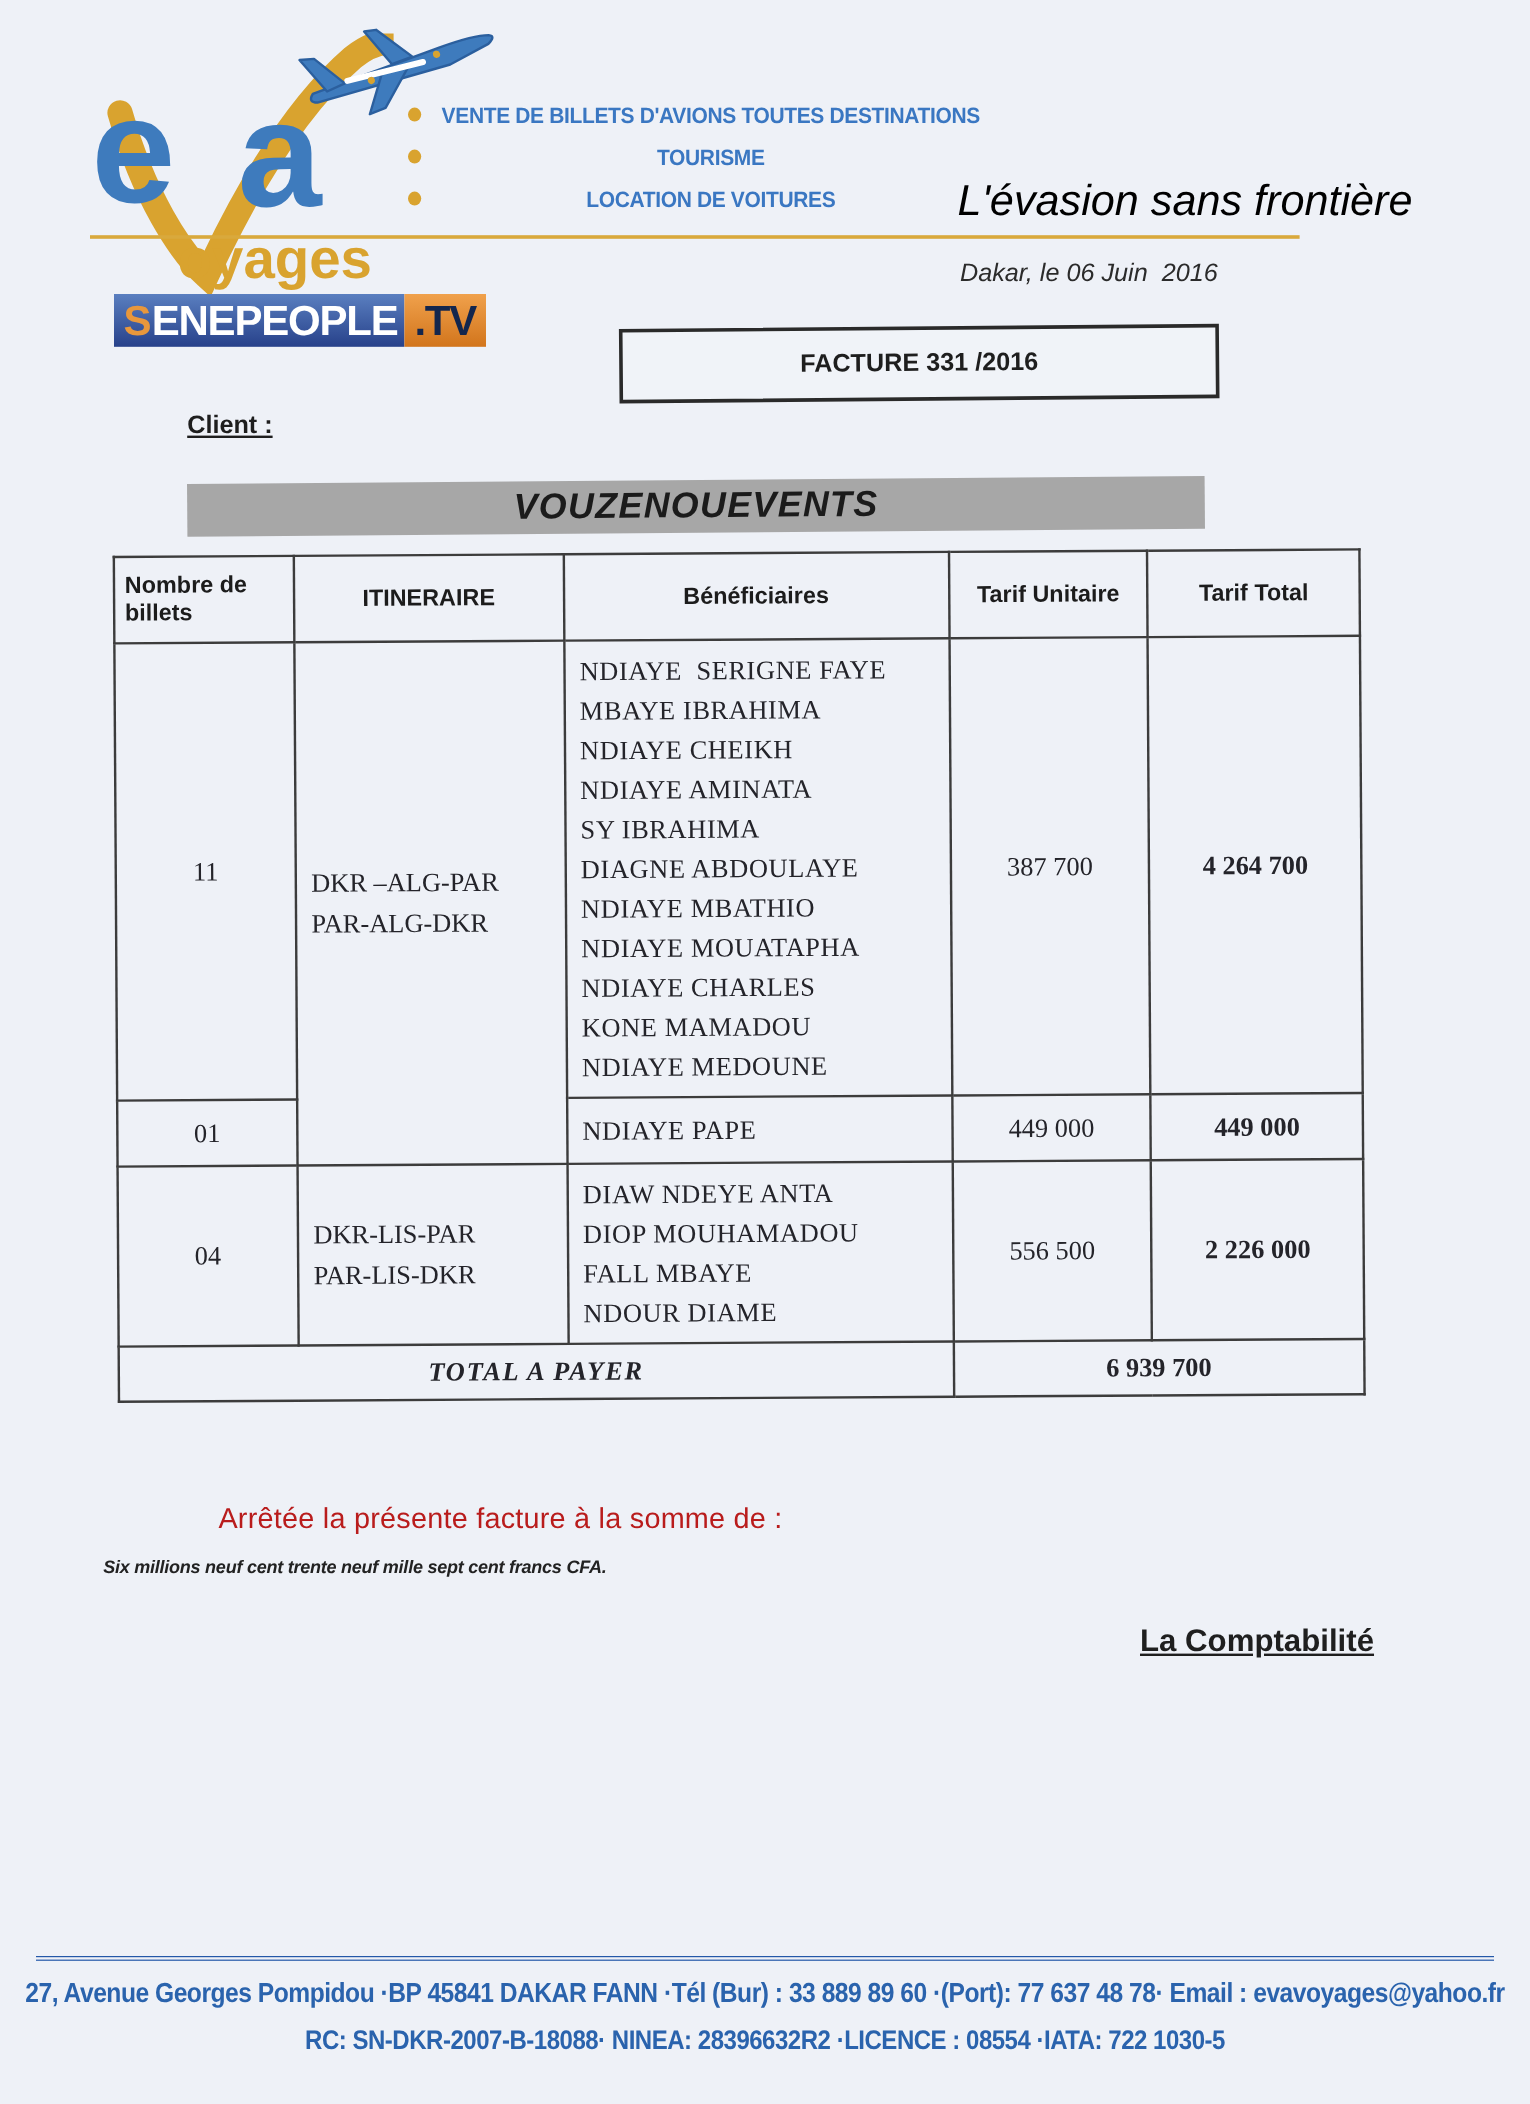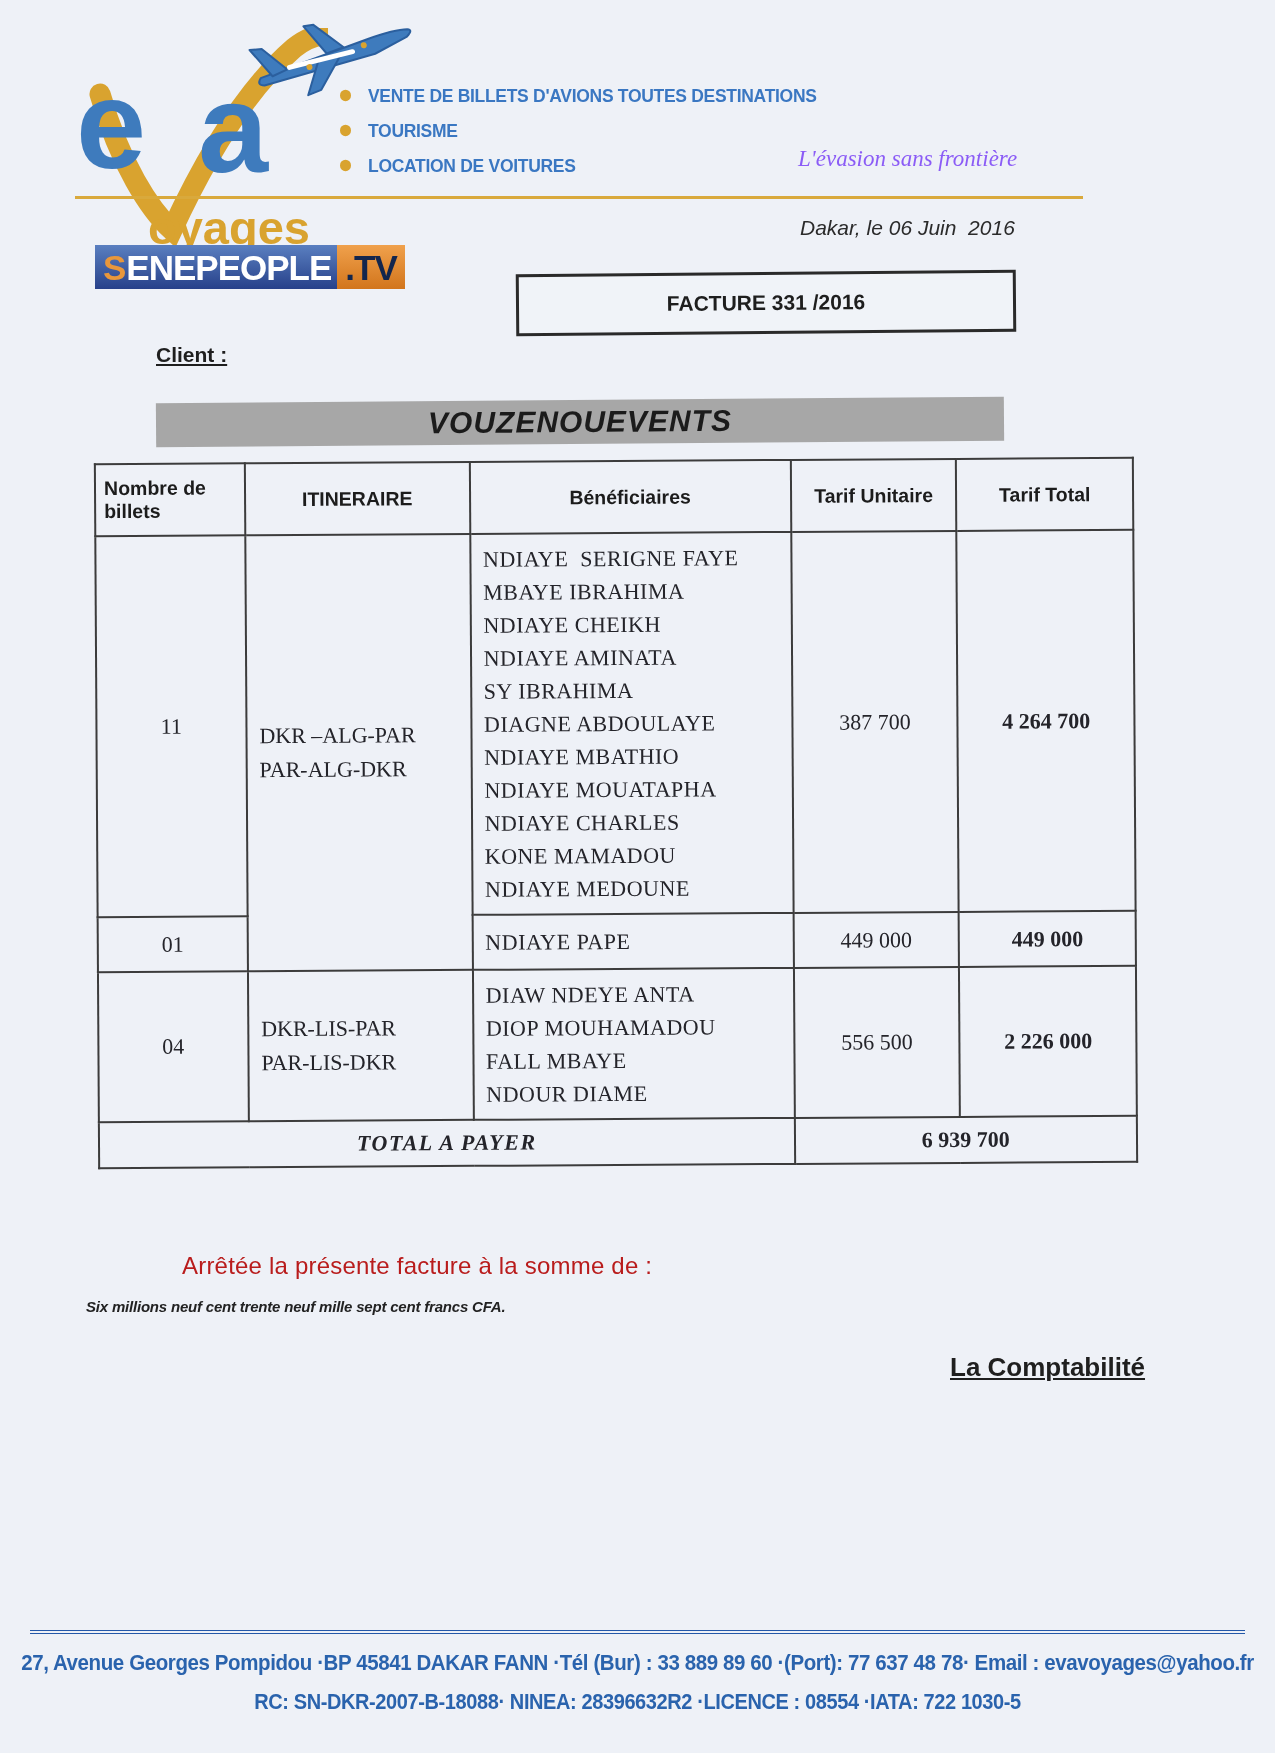--- a/index.html
+++ b/index.html
@@ -38,24 +38,24 @@
     white-space: nowrap;
   }
   .services-list > div::before {
     content: "";
     position: absolute; left: 0; top: 4px;
     width: 11px; height: 11px; border-radius: 50%;
     background: #d9a32f;
   }
 
   .tagline {
-    font-family: Liberation Serif, serif;
+    font-family: Liberation Sans, sans-serif;
     font-style: italic;
-    font-size: 23px;
-    color: #8b5cf6;
+    font-size: 36px;
+    color: #000000;
     white-space: nowrap;
   }
   .dateline {
     font-style: italic;
     font-size: 21px;
     color: #2b2b2b;
     white-space: pre;
   }
 
   
@@ -183,23 +183,23 @@
     <rect x="36" y="46" width="70" height="5" rx="2.5" fill="#ffffff" stroke="none"></rect>
     <circle cx="116" cy="45" r="3" fill="#d9a32f" stroke="none"></circle>
     <circle cx="58" cy="53" r="3" fill="#d9a32f" stroke="none"></circle>
   </svg>
 
   <span class="abs brand-e" style="left:76px;top:62px;">e</span>
   <span class="abs brand-a" style="left:198px;top:66px;">a</span>
 
   <div class="abs gold-rule" style="left:75px;top:196px;width:1008px;"></div>
 
-  <span class="abs brand-sub" style="left:148px;top:200px;">oyages</span>
-
-  <div class="abs services-list" style="left:340px;top:86px;">
+  <span class="abs brand-sub" style="left:148px;top:188px;">oyages</span>
+
+  <div class="abs services-list" style="left:340px;top:86px;text-align:center;">
       <div>VENTE DE BILLETS D'AVIONS TOUTES DESTINATIONS</div>
       <div>TOURISME</div>
       <div>LOCATION DE VOITURES</div>
     </div>
 
   <div class="abs tagline" style="left:798px;top:146px;">L'évasion sans frontière</div>
 </div>
 
 <div class="abs dateline" style="left:800px;top:216px;">Dakar, le 06 Juin  2016</div>
 

